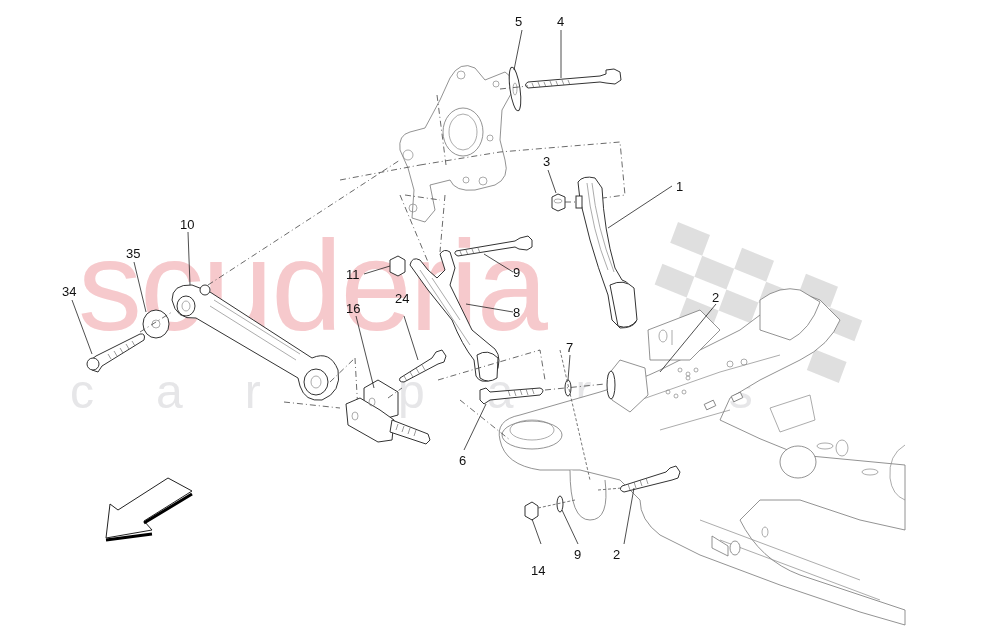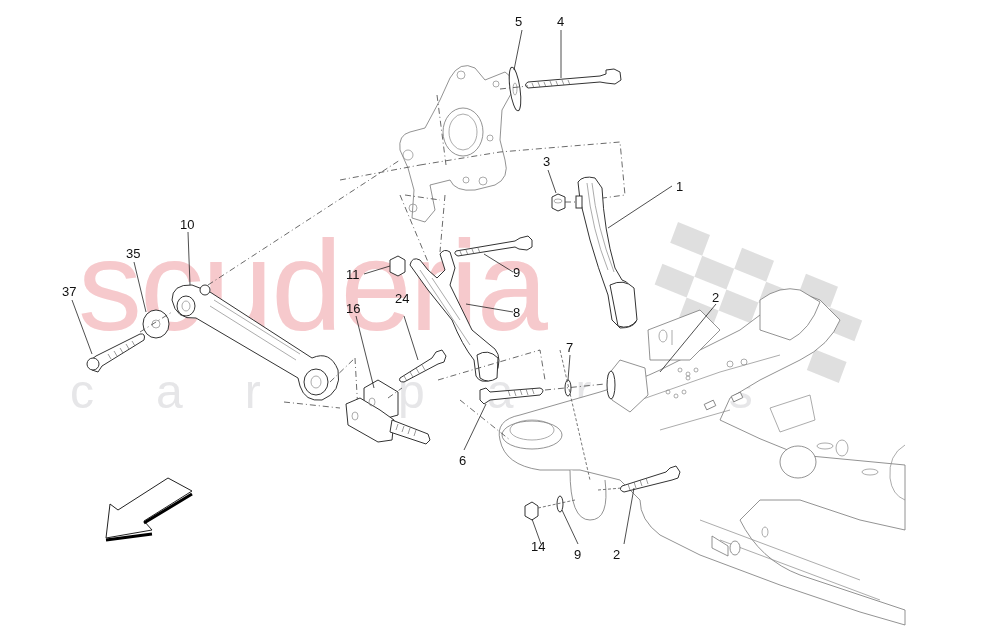--- a/index.html
+++ b/index.html
@@ -228,20 +228,20 @@
   <div class="callout" style="left:543px;top:155px">3</div>
   <div class="callout" style="left:557px;top:15px">4</div>
   <div class="callout" style="left:515px;top:15px">5</div>
   <div class="callout" style="left:459px;top:454px">6</div>
   <div class="callout" style="left:566px;top:341px">7</div>
   <div class="callout" style="left:513px;top:306px">8</div>
   <div class="callout" style="left:574px;top:548px">9</div>
   <div class="callout" style="left:513px;top:266px">9</div>
   <div class="callout" style="left:346px;top:268px">11</div>
   <div class="callout" style="left:613px;top:548px">2</div>
-  <div class="callout" style="left:531px;top:540px">14</div>
+  <div class="callout" style="left:531px;top:564px">14</div>
   <div class="callout" style="left:180px;top:218px">10</div>
   <div class="callout" style="left:346px;top:302px">16</div>
   <div class="callout" style="left:126px;top:247px">35</div>
-  <div class="callout" style="left:62px;top:285px">37</div>
+  <div class="callout" style="left:62px;top:285px">34</div>
   <div class="callout" style="left:395px;top:292px">24</div>
 
 </div>
 
 </body></html>

